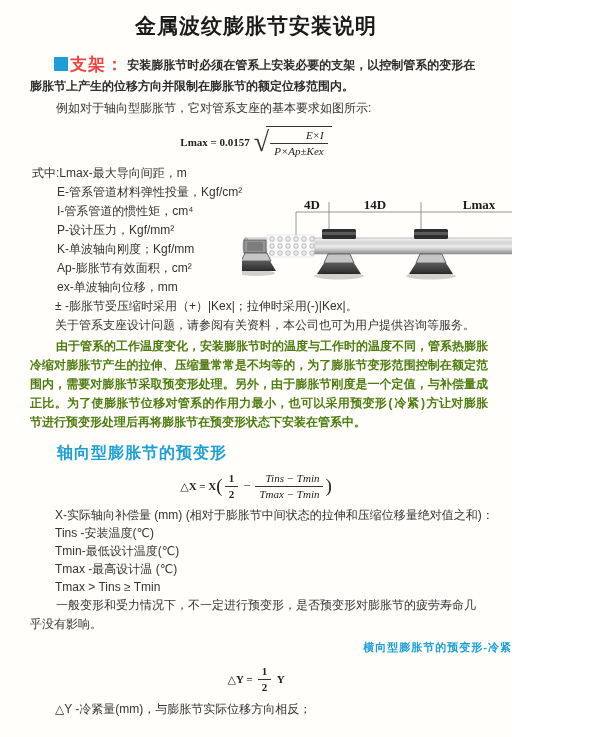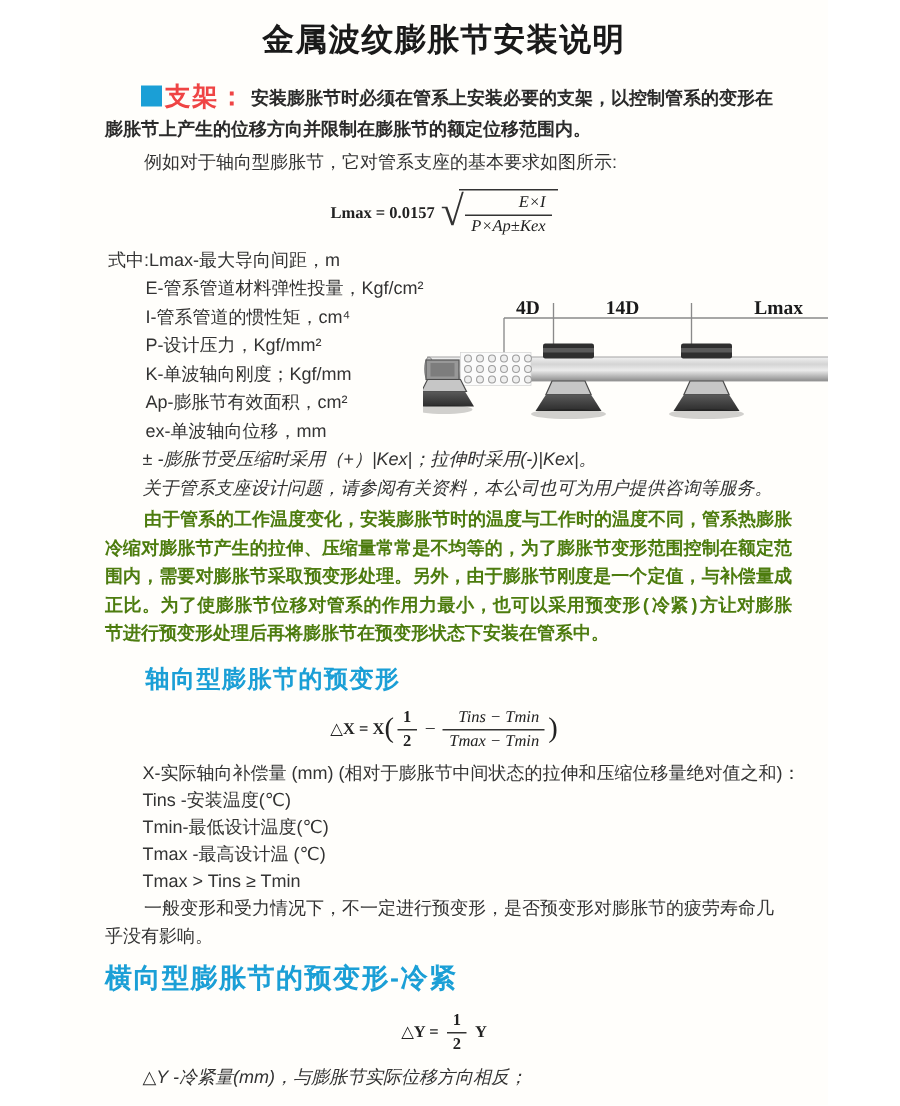--- a/index.html
+++ b/index.html
@@ -1,46 +1,45 @@
 <!DOCTYPE html>
 <html><head>
 <meta charset="utf-8">
 <style>
   html,body{margin:0;padding:0;background:#ffffff;}
   .page{
     position:relative;width:512px;height:737px;overflow:hidden;
     background:#fffefb;color:#333;
     font-family:"Liberation Sans","DejaVu Sans",sans-serif;
     font-size:12px;
-    margin-left:40px;
   }
   h1.doc-title{
     margin:0;padding:12px 0 0 0;text-align:center;
     font-size:21px;font-weight:bold;color:#1a1a1a;letter-spacing:1px;
   }
   
   .sq{display:inline-block;background:#1b9fd6;vertical-align:-2px;margin-right:2px;}
   .sq-lg{width:14px;height:14px;}
   .blue-head{color:#ef4444;font-size:17px;font-weight:bold;letter-spacing:1px;vertical-align:-1px;}
   .sub-heading{
     color:#1b9fd6;font-size:16px;font-weight:bold;letter-spacing:1px;margin:0;
   }
   .sub-heading.axial{margin:10px 0 2px 57px;}
-  .sub-heading.lateral{margin:6px 0 0 30px;font-size:18px;}
+  .sub-heading.lateral{margin:6px 0 0 30px;font-size:11px;text-align:right;}
 
   
   .support-para{margin:14px 26px 2px 30px;line-height:21px;text-indent:24px;}
   .bold-body{font-weight:bold;color:#2b2b2b;}
   .body-line{margin:0 26px 0 30px;line-height:19px;}
   .indent{text-indent:26px;}
   .para-just{margin:3px 24px 0 30px;line-height:19px;text-indent:26px;text-align:justify;font-weight:600;color:#4d7c0f;font-family:Liberation Mono, monospace;}
   .para-just.tight{line-height:17.5px;margin-top:4px;}
   .def-line{margin:0 0 0 57px;line-height:19px;}
   .def-line.l32{margin-left:32px;}
-  .def-line.l55{margin-left:55px;font-style:italic;}
+  .def-line.l55{margin-left:55px;}
   .def-line2{margin:0 0 0 55px;line-height:18px;}
 
   
   .formula{text-align:center;}
   .formula-lmax{margin:8px 0 6px 0;}
   .formula-dx{margin:8px 0 6px 0;}
   .formula-dy{margin:10px 0 6px 0;}
   .f-bold{font-family:"Liberation Serif","DejaVu Serif",serif;font-weight:bold;font-size:11px;color:#222;vertical-align:middle;}
   .f-minus{font-family:"Liberation Serif",serif;font-size:13px;vertical-align:middle;margin:0 3px;}
   .paren{font-family:"Liberation Serif",serif;font-size:19px;vertical-align:middle;color:#222;}

